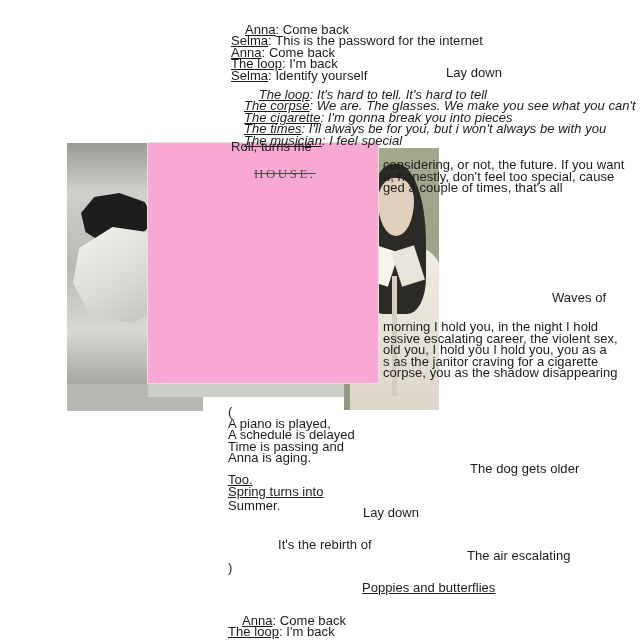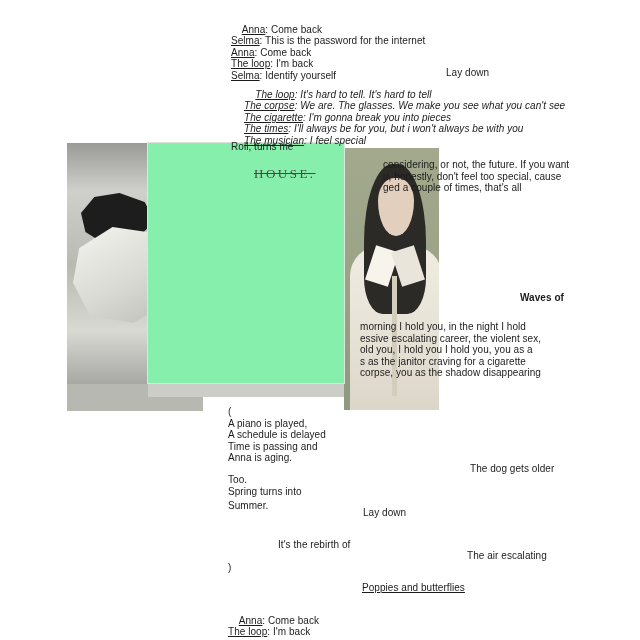--- a/index.html
+++ b/index.html
@@ -15,21 +15,21 @@
     overflow: hidden;
     position: relative;
   }
   .page {
     position: relative;
     width: 640px;
     height: 640px;
   }
   .txt {
     position: absolute;
-    font-size: 10px;
+    font-size: 13px;
     line-height: 11.6px;
     white-space: pre;
     letter-spacing: 0.05px;
   }
   .speaker {
     text-decoration: underline;
   }
   
   #dialogue-top {
     left: 231px;
@@ -42,46 +42,46 @@
   }
   #roll-line {
     left: 231px;
     top: 141px;
   }
   #laydown-1 {
     left: 446px;
     top: 67px;
   }
   #waves-of {
-    left: 520px;
+    left: 552px;
     top: 292px;
-    font-weight: bold;
   }
   
   #para-1 {
     left: 383px;
     top: 159px;
     text-align: left;
   }
   #para-2 {
-    left: 360px;
+    left: 383px;
     top: 321px;
   }
   
   #poem-a {
     left: 228px;
     top: 406px;
   }
   #dog-line {
     left: 470px;
     top: 463px;
   }
   #poem-b {
     left: 228px;
     top: 474px;
+    text-decoration: underline;
   }
   #laydown-2 {
     left: 363px;
     top: 507px;
   }
   #poem-c {
     left: 228px;
     top: 500px;
   }
   #rebirth {
@@ -140,23 +140,23 @@
     position: absolute;
     left: 67px;
     top: 384px;
     width: 136px;
     height: 27px;
     background: #b8b8b2;
   }
   #img-white-card {
     left: 148px;
     top: 143px;
-    width: 196px;
+    width: 230px;
     height: 240px;
-    background: #86efac;
+    background: #f9a8d4;
     box-shadow: 0 0 0 1px #e3e3de;
   }
   #house-word {
     position: absolute;
     left: 106px;
     top: 23px;
     font-family: "Liberation Serif", serif;
     font-size: 13px;
     letter-spacing: 2.5px;
     color: #4a4a46;

